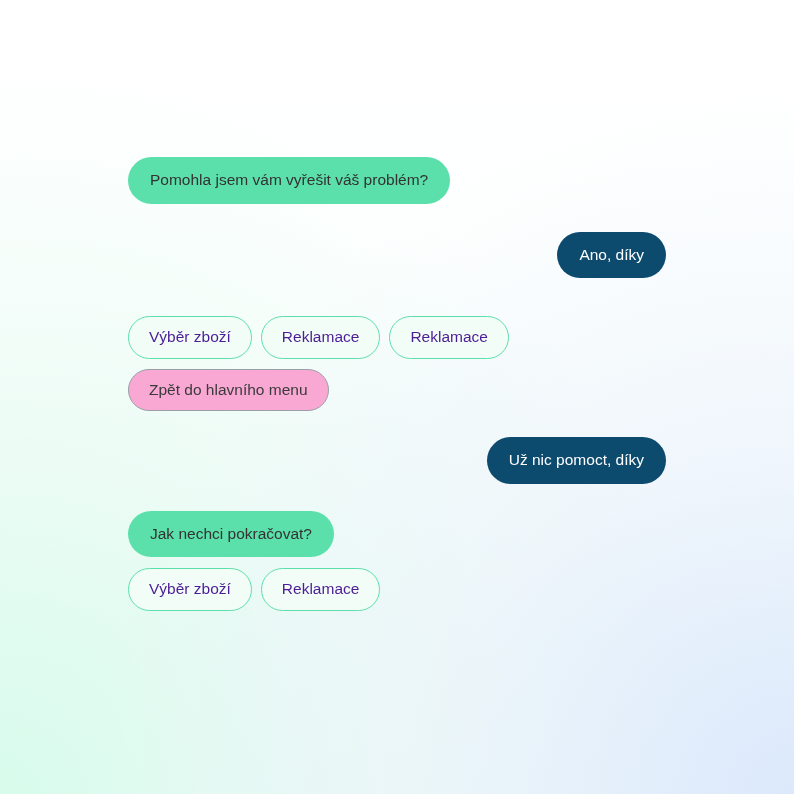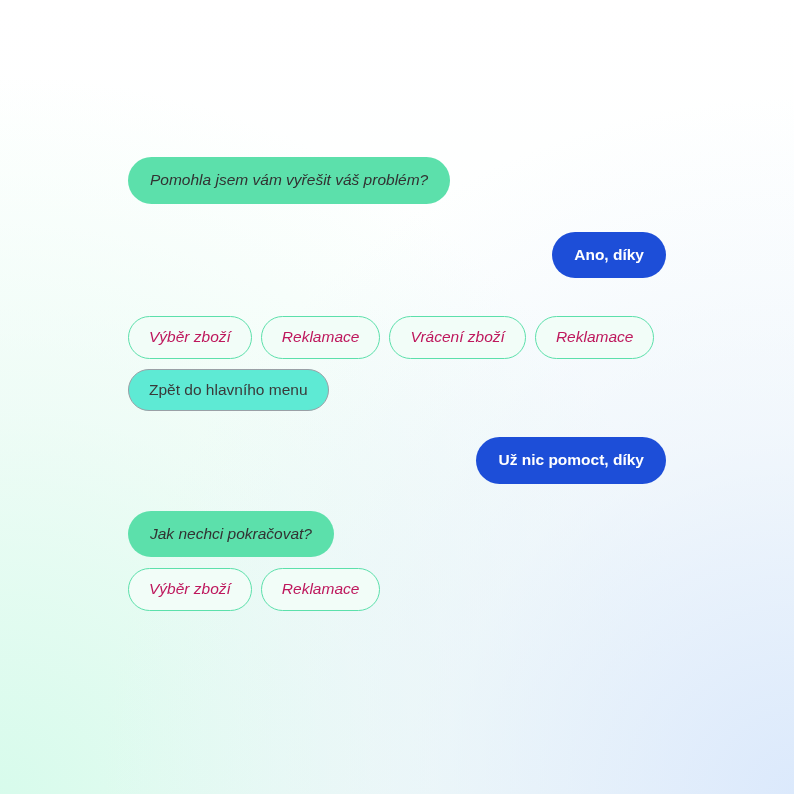--- a/index.html
+++ b/index.html
@@ -22,42 +22,41 @@
     width: 794px;
     height: 794px;
     box-sizing: border-box;
     padding: 0 128px;
   }
 
   .row {
     display: flex;
     width: 538px;
   }
-  .row.left  { justify-content: flex-start; font-style: italic; }
+  .row.left  { justify-content: flex-start; }
   .row.right { justify-content: flex-end; }
 
   .bubble {
     border-radius: 999px;
     font-size: 15.5px;
     line-height: 1;
     white-space: nowrap;
     box-sizing: border-box;
   }
 
   .bubble.bot {
     background: #5ce0ab;
     color: #323232;
     padding: 15px 22px 16px 22px;
   }
 
   .bubble.user {
-    background: #1d4ed8;
+    background: #0c4a6e;
     color: #ffffff;
     padding: 15px 22px 16px 22px;
-    font-weight: bold;
   }
 
   .chips {
     display: flex;
     flex-wrap: wrap;
     gap: 9px;
     width: 538px;
   }
 
   .chip {
@@ -66,26 +65,25 @@
     line-height: 1;
     white-space: nowrap;
     padding: 12px 20px 13px 20px;
     box-sizing: border-box;
     cursor: pointer;
   }
 
   .chip.teal {
     background: #f2fdf8;
     border: 1.6px solid #5ce0ab;
-    color: #be185d;
-    font-style: italic;
+    color: #4c1d95;
   }
 
   .chip.grey {
-    background: #5eead4;
+    background: #f9a8d4;
     border: 1.6px solid #9aa0a6;
     color: #3a3a3a;
   }
 
   .spacer-1 { height: 157px; }
   .spacer-2 { height: 28px; }
   .spacer-3 { height: 27px; }
   .spacer-4 { height: 11px; }
   .spacer-5 { height: 10px; }
   .spacer-6 { height: 26px; }
@@ -110,21 +108,20 @@
   </div>
 
   <div class="spacer-3"></div>
 
 
   <div class="spacer-4"></div>
 
   <div class="chips">
     <div class="chip teal">Výběr zboží</div>
     <div class="chip teal">Reklamace</div>
-    <div class="chip teal">Vrácení zboží</div>
     <div class="chip teal">Reklamace</div>
   </div>
 
   <div class="spacer-5"></div>
 
   <div class="chips">
     <div class="chip grey">Zpět do hlavního menu</div>
   </div>
 
   <div class="spacer-6"></div>

